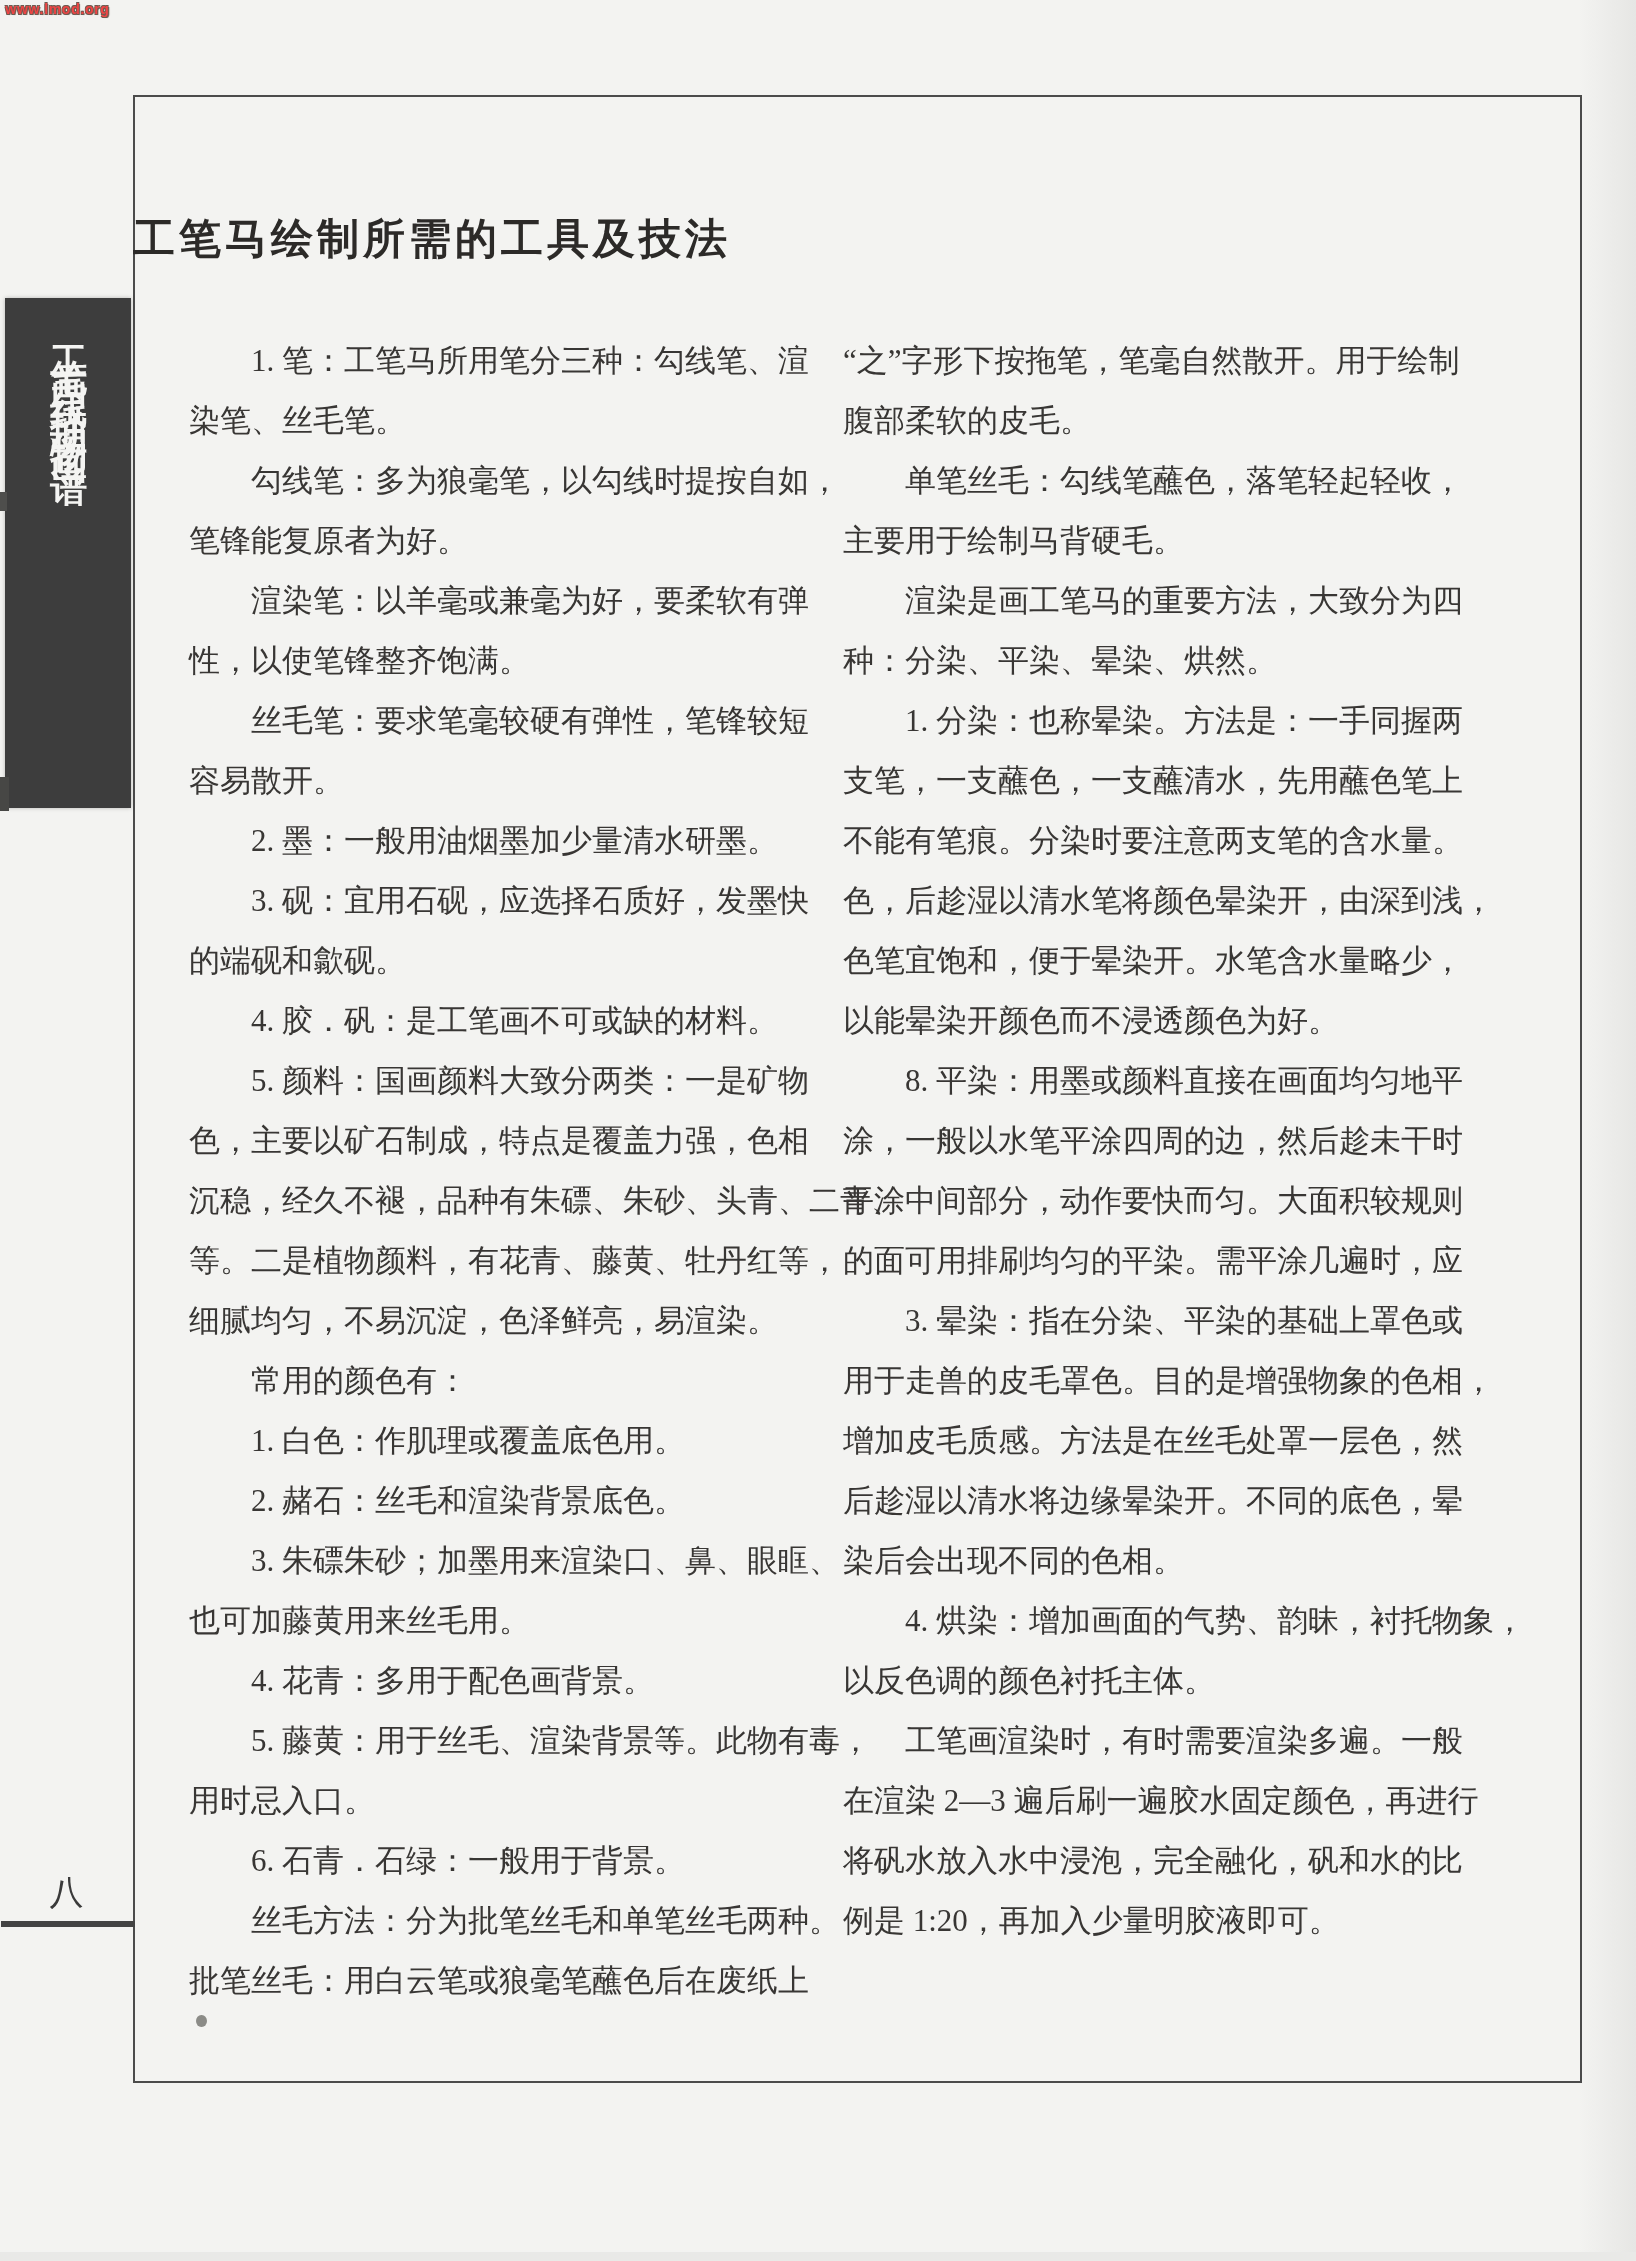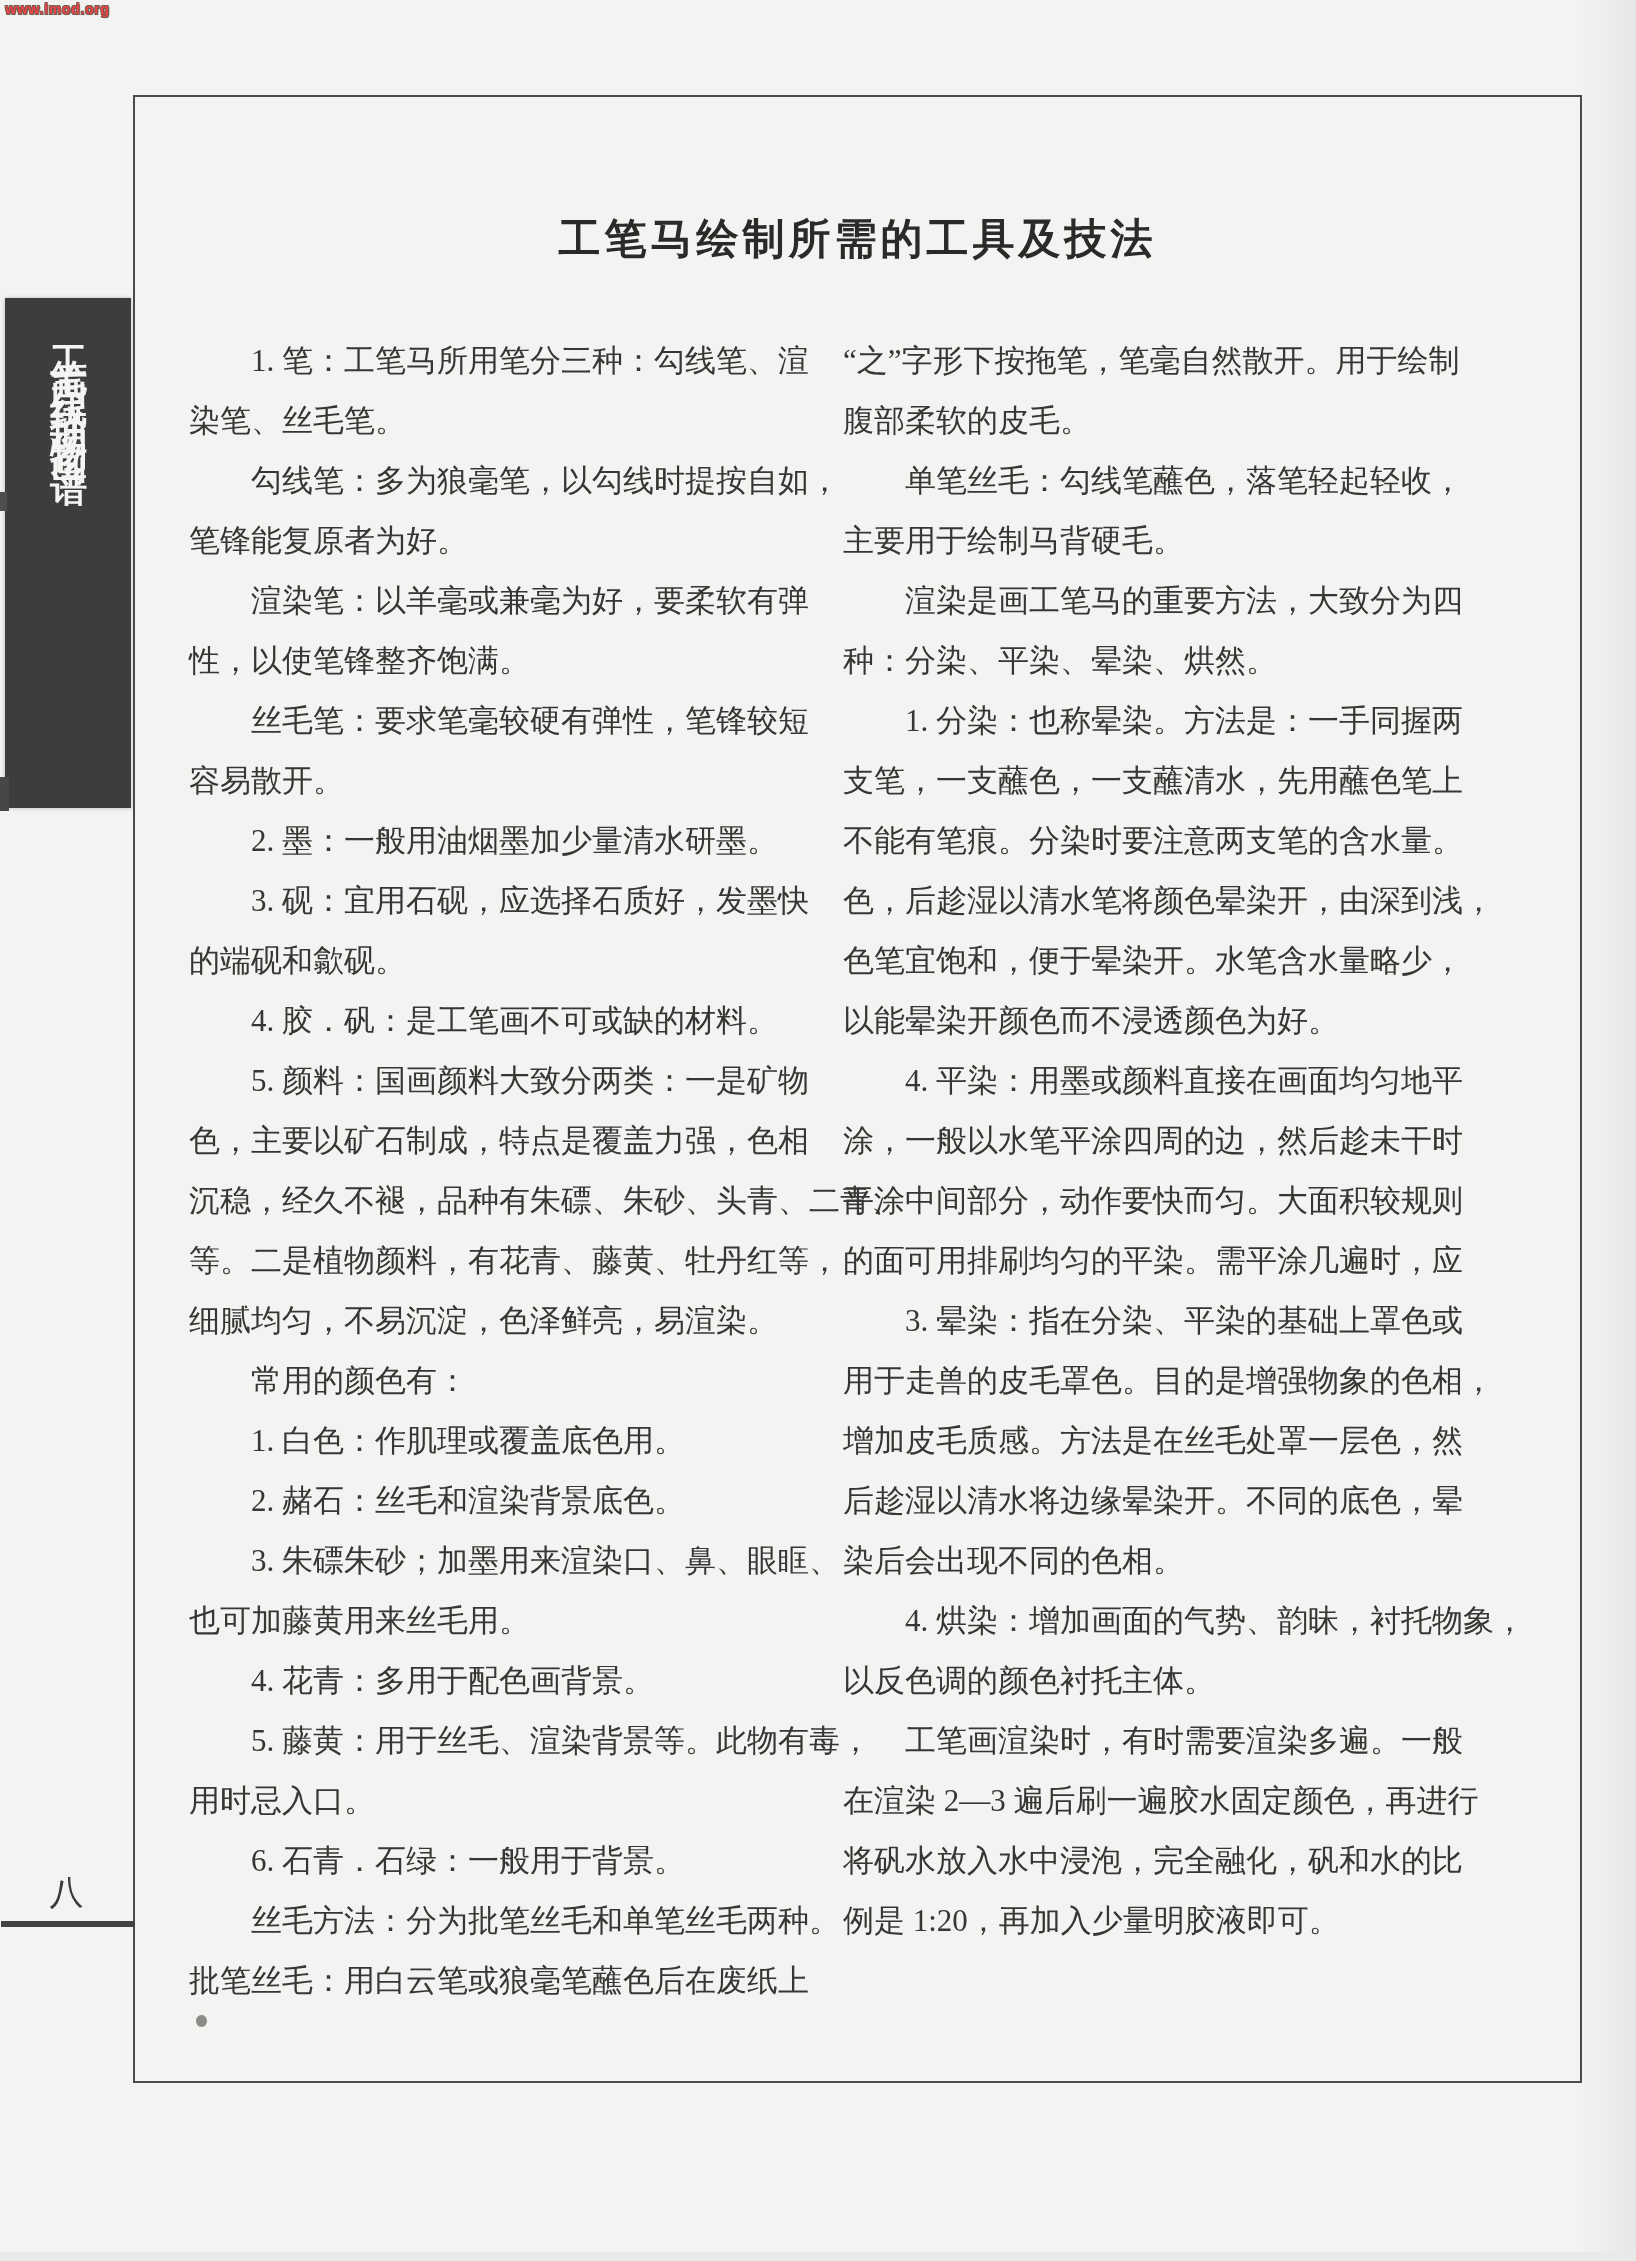--- a/index.html
+++ b/index.html
@@ -21,21 +21,21 @@
     font-weight:bold;font-size:14px;letter-spacing:0.7px;color:#ef4444;
     text-shadow:0.7px 0.7px 0 #6e5a50,-0.7px -0.7px 0 #6e5a50,0.7px -0.7px 0 #6e5a50,-0.7px 0.7px 0 #6e5a50,1.3px 1.3px 0.7px #8a7468;
   }
   .frame{
     position:absolute;left:133px;top:95px;width:1449px;height:1988px;
     border:2.7px solid var(--frame-border);
     box-sizing:border-box;
   }
   .page-title{
     position:absolute;left:133px;top:211px;width:1449px;
-    text-align:center;font-size:42px;font-weight:bold;color:#2c2a28;
+    font-size:42px;font-weight:bold;color:#2c2a28;
     letter-spacing:4px;
   }
   .col{
     position:absolute;top:331px;
     font-size:31px;line-height:60px;
   }
   .col .line{white-space:pre;height:60px;}
   .col-left{left:189px;width:623px;}
   .col-right{left:843px;width:666px;}
   .sidebar{
@@ -118,21 +118,21 @@
     <div class="line">　　单笔丝毛：勾线笔蘸色，落笔轻起轻收，</div>
     <div class="line">主要用于绘制马背硬毛。</div>
     <div class="line">　　渲染是画工笔马的重要方法，大致分为四</div>
     <div class="line">种：分染、平染、晕染、烘然。</div>
     <div class="line">　　1. 分染：也称晕染。方法是：一手同握两</div>
     <div class="line">支笔，一支蘸色，一支蘸清水，先用蘸色笔上</div>
     <div class="line">不能有笔痕。分染时要注意两支笔的含水量。</div>
     <div class="line">色，后趁湿以清水笔将颜色晕染开，由深到浅，</div>
     <div class="line">色笔宜饱和，便于晕染开。水笔含水量略少，</div>
     <div class="line">以能晕染开颜色而不浸透颜色为好。</div>
-    <div class="line">　　4. 平染：用墨或颜料直接在画面均匀地平</div>
+    <div class="line">　　8. 平染：用墨或颜料直接在画面均匀地平</div>
     <div class="line">涂，一般以水笔平涂四周的边，然后趁未干时</div>
     <div class="line">平涂中间部分，动作要快而匀。大面积较规则</div>
     <div class="line">的面可用排刷均匀的平染。需平涂几遍时，应</div>
     <div class="line">　　3. 晕染：指在分染、平染的基础上罩色或</div>
     <div class="line">用于走兽的皮毛罩色。目的是增强物象的色相，</div>
     <div class="line">增加皮毛质感。方法是在丝毛处罩一层色，然</div>
     <div class="line">后趁湿以清水将边缘晕染开。不同的底色，晕</div>
     <div class="line">染后会出现不同的色相。</div>
     <div class="line">　　4. 烘染：增加画面的气势、韵昧，衬托物象，</div>
     <div class="line">以反色调的颜色衬托主体。</div>

